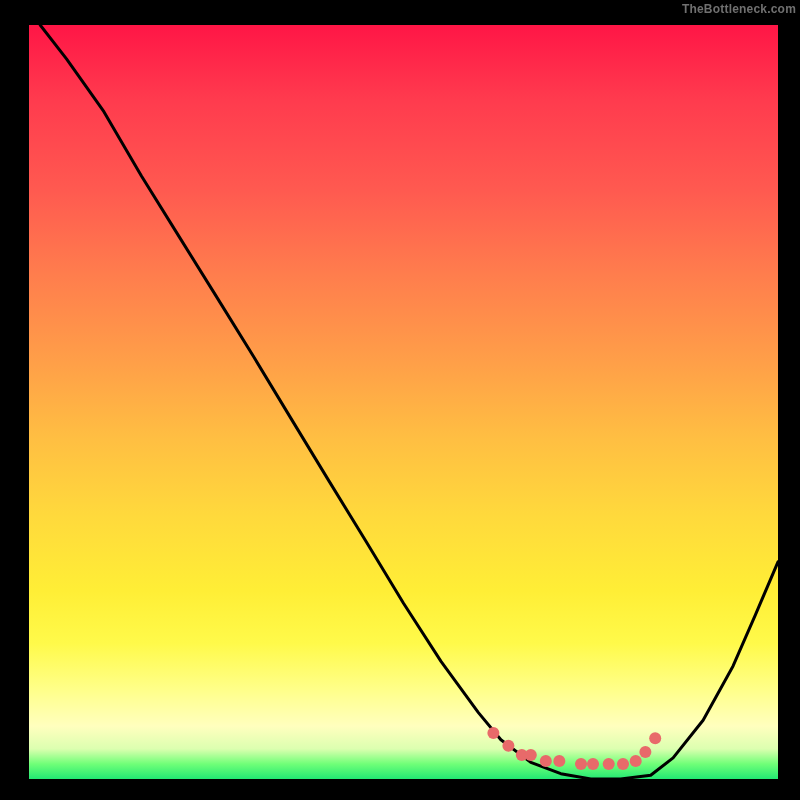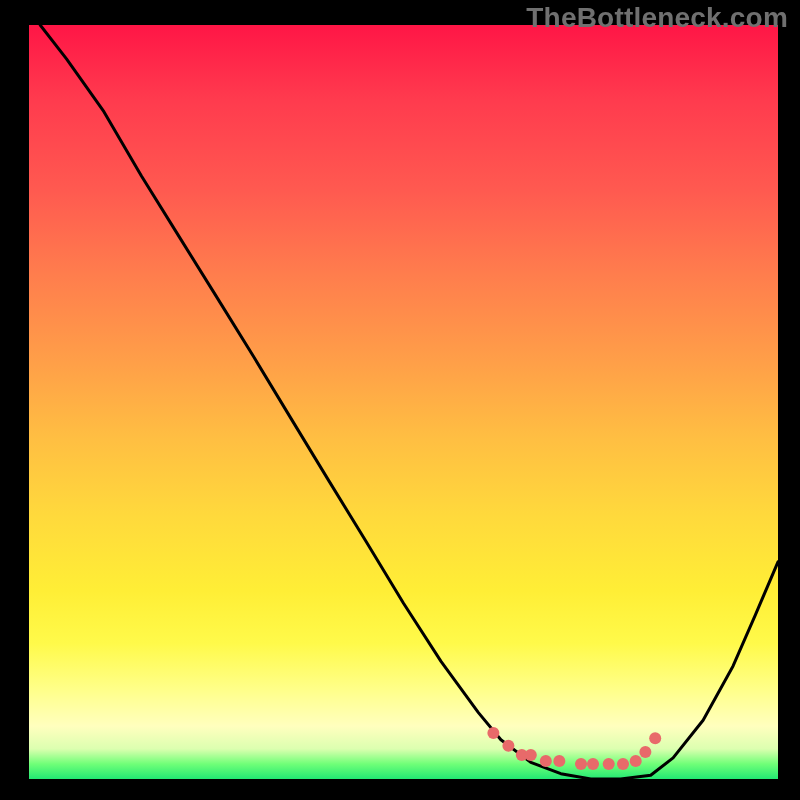--- a/index.html
+++ b/index.html
@@ -6,24 +6,24 @@
     html, body { width: 800px; height: 800px; background: #000; overflow: hidden; }
     .outer {
       width: 800px;
       height: 800px;
       background: #000;
       position: relative;
     }
     .watermark {
       position: absolute;
       top: 2px;
-      right: 12px;
+      right: 4px;
       color: #707070;
       font-family: Arial, Helvetica, sans-serif;
-      font-size: 28px;
+      font-size: 12px;
       font-weight: bold;
       z-index: 10;
       letter-spacing: 0.2px;
     }
     .plot {
       position: absolute;
       left: 29px;
       top: 25px;
       width: 749px;
       height: 754px;

